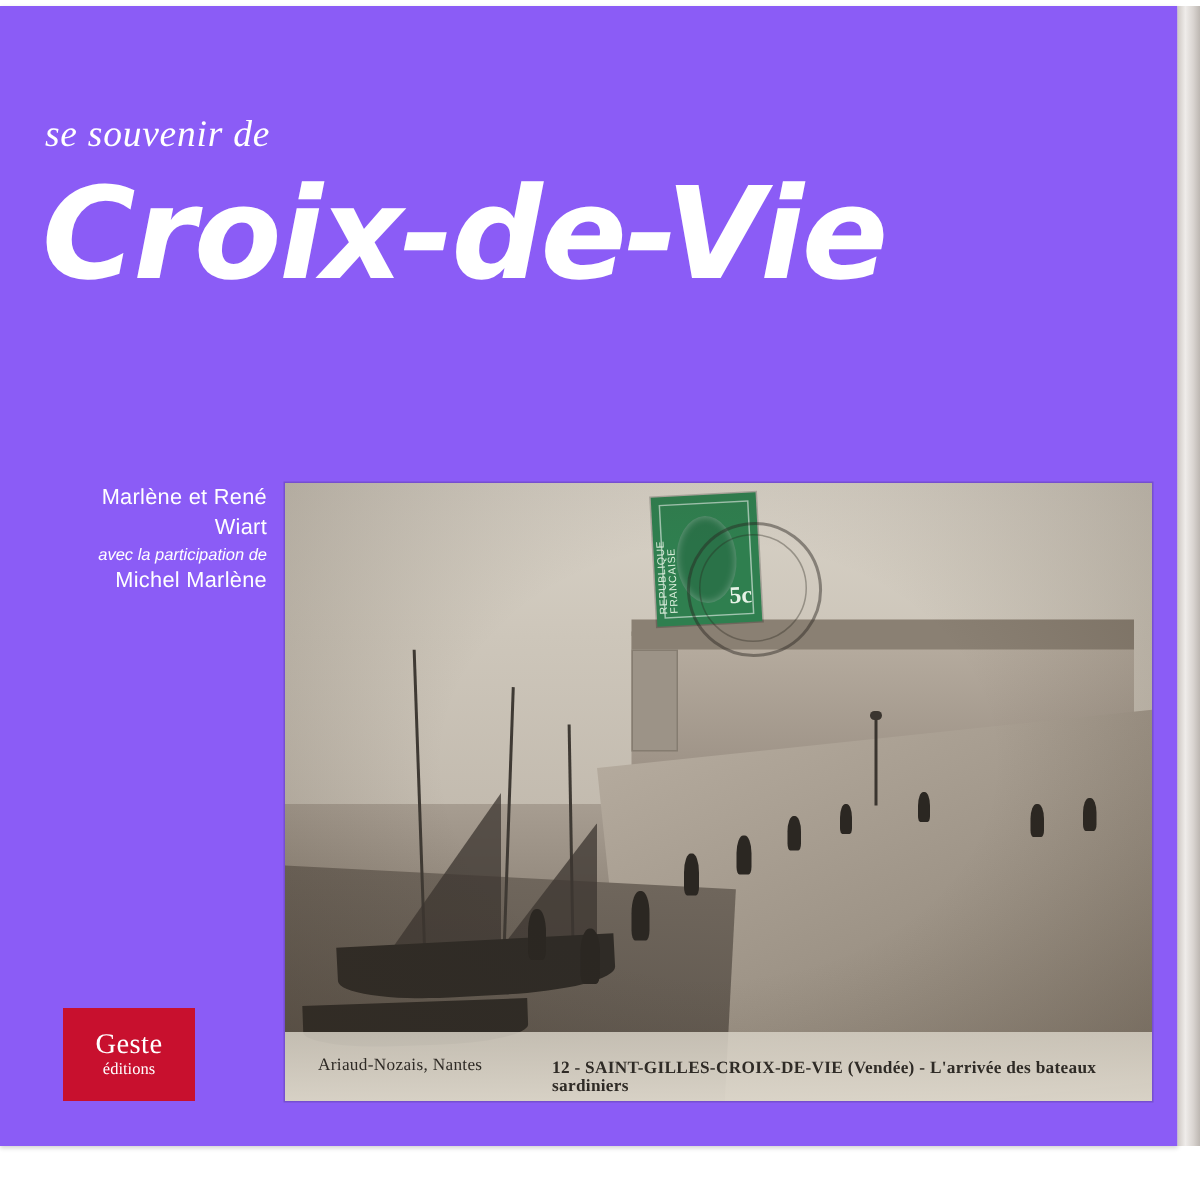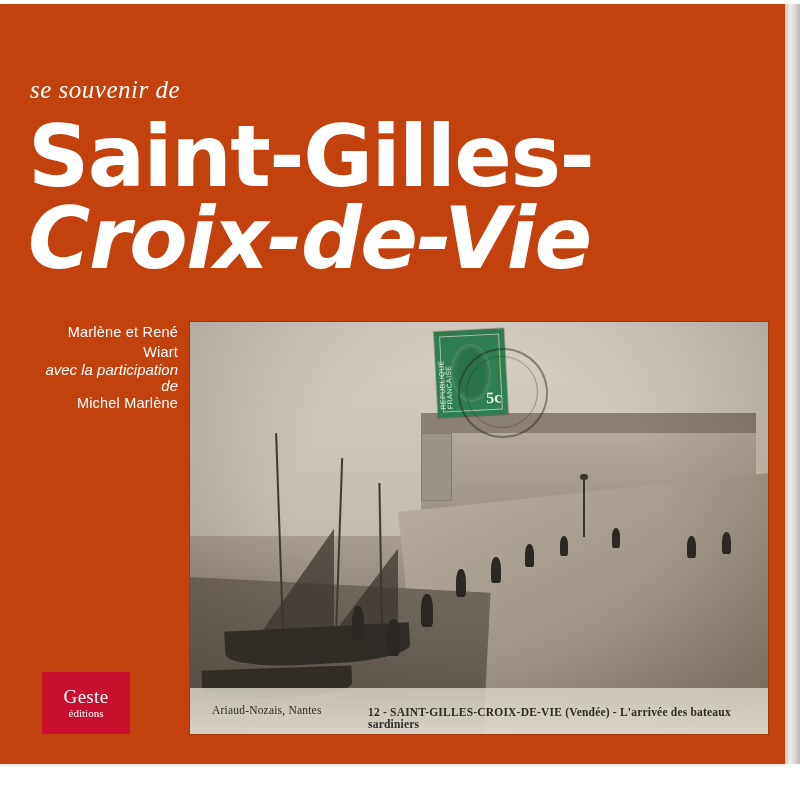--- a/index.html
+++ b/index.html
@@ -20,21 +20,21 @@
     width: 800px;
     height: 800px;
     background: #ffffff;
   }
   .book-face {
     position: absolute;
     left: 0;
     top: 4px;
     width: 785px;
     height: 760px;
-    background: #c2410c;
+    background: #8b5cf6;
     box-shadow: 0 1px 3px rgba(0,0,0,0.18);
   }
   
   .page-edge {
     position: absolute;
     right: 0;
     top: 4px;
     width: 15px;
     height: 760px;
     background: linear-gradient(to right, #cfc9c4 0%, #efecea 35%, #d9d4d0 70%, #bdb7b2 100%);
@@ -83,21 +83,21 @@
     line-height: 20px;
     letter-spacing: 0.2px;
     margin-left: 28px;
   }
   .authors .a2 {
     font-size: 14.5px;
     line-height: 21px;
     letter-spacing: 0.2px;
   }
   .authors .a3 {
-    font-size: 15px;
+    font-size: 11px;
     font-style: italic;
     line-height: 16px;
   }
   .authors .a4 {
     font-size: 14.5px;
     line-height: 19px;
     letter-spacing: 0.2px;
   }
 
   
@@ -358,21 +358,20 @@
 </head>
 <body>
 
 <div id="cover">
 
   <div class="book-face">
 
     <div class="subtitle-top">se souvenir de</div>
 
     <div class="main-title">
-      <span>Saint-Gilles-</span>
       <span class="title-line-2">Croix-de-Vie</span>
     </div>
 
     <div class="authors">
       <div class="a1">Marlène et René Wiart</div>
       <div class="a3">avec la participation de</div>
       <div class="a4">Michel Marlène</div>
     </div>
 
     <div class="publisher">

